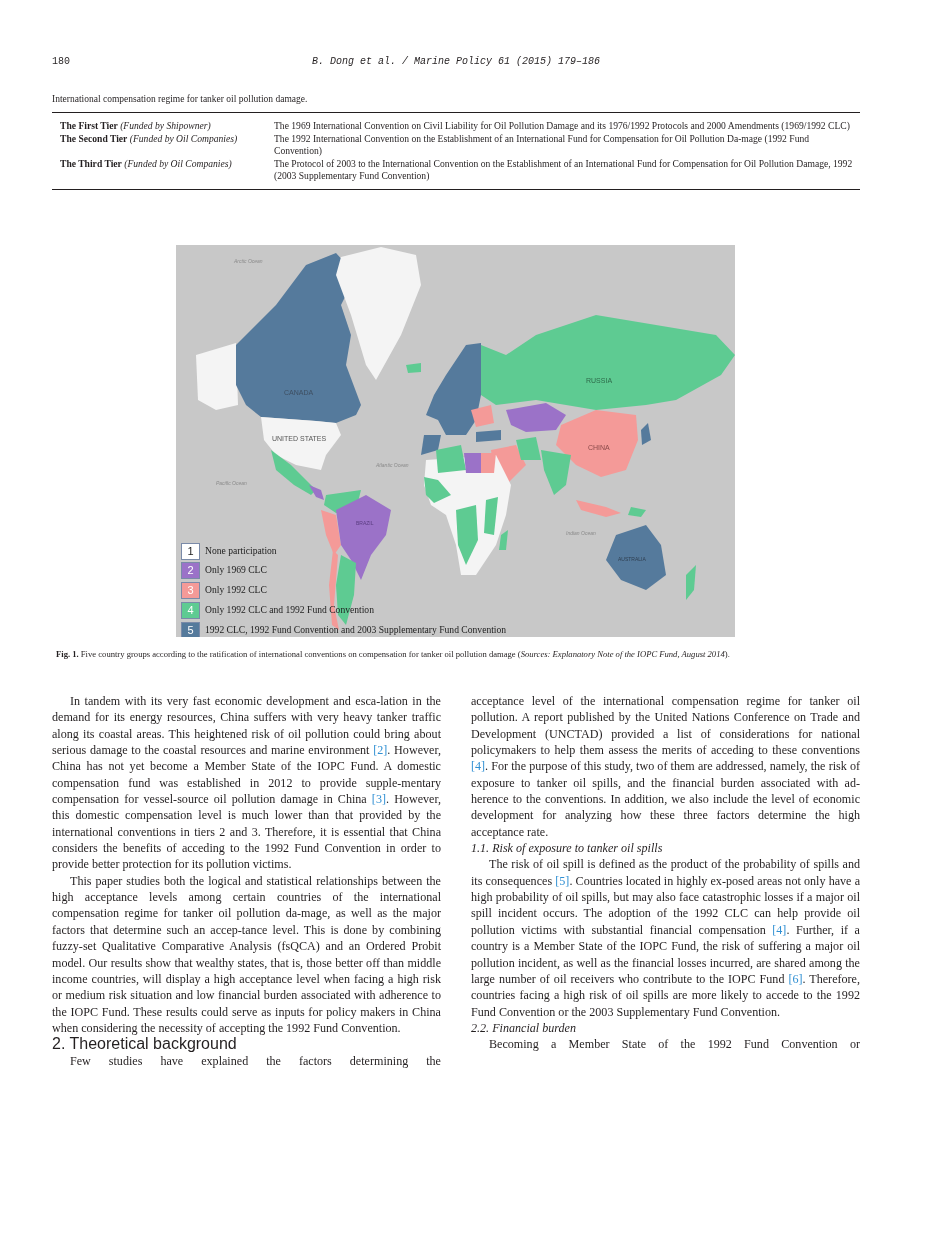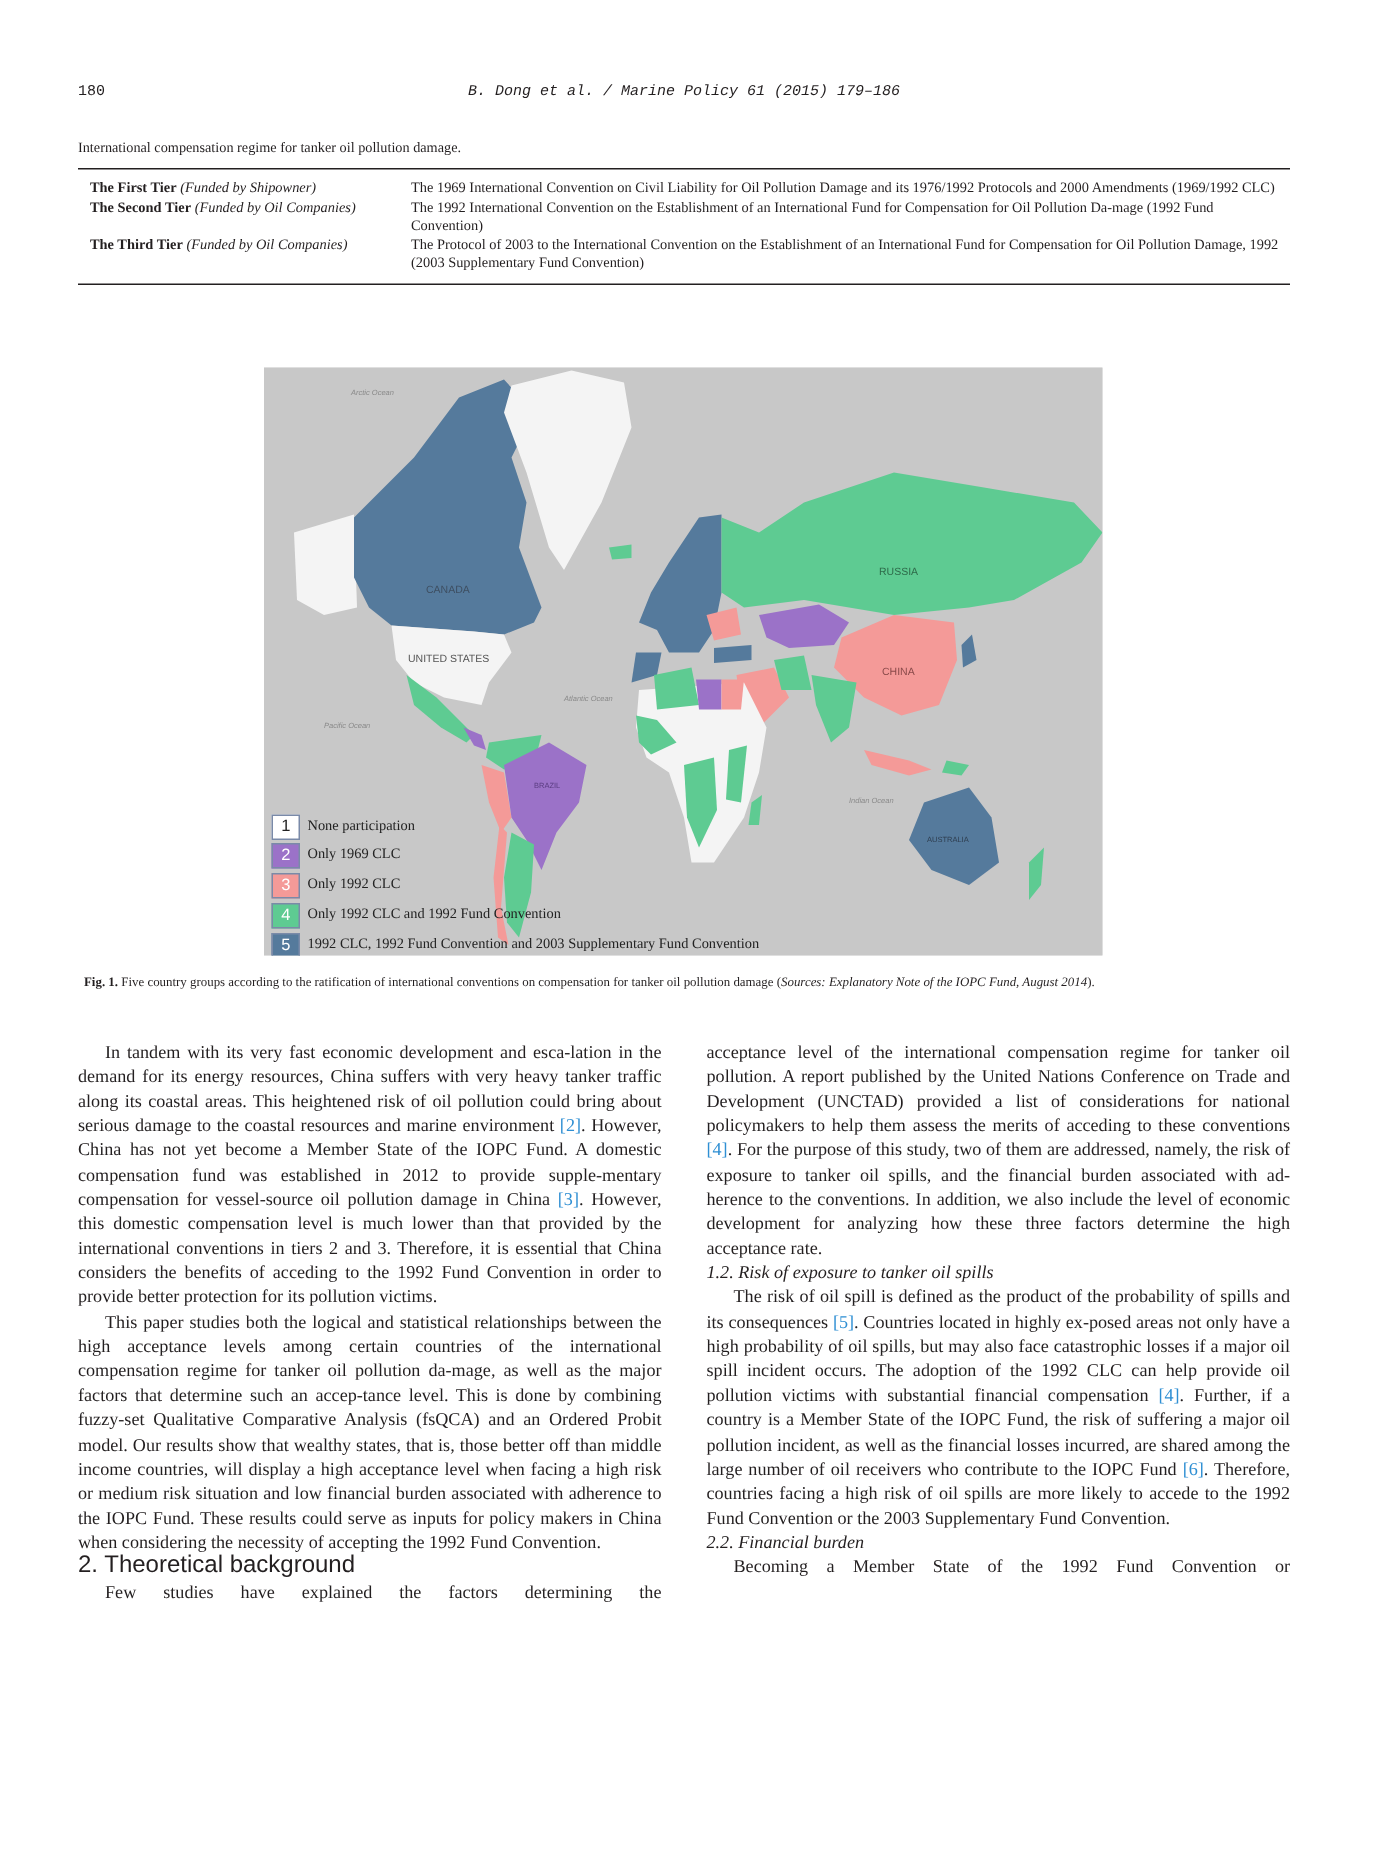--- a/index.html
+++ b/index.html
@@ -193,17 +193,17 @@
 
 <div class="col left">
   <p><span>In tandem with its very fast economic development and esca-lation in the demand for its energy resources, China suffers with very heavy tanker traffic along its coastal areas. This heightened risk of oil pollution could bring about serious damage to the coastal resources and marine environment </span><span class="cite">[2]</span><span>. However, China has not yet become a Member State of the IOPC Fund. A domestic compensation fund was established in 2012 to provide supple-mentary compensation for vessel-source oil pollution damage in China </span><span class="cite">[3]</span><span>. However, this domestic compensation level is much lower than that provided by the international conventions in tiers 2 and 3. Therefore, it is essential that China considers the benefits of acceding to the 1992 Fund Convention in order to provide better protection for its pollution victims.</span></p>
   <p>This paper studies both the logical and statistical relationships between the high acceptance levels among certain countries of the international compensation regime for tanker oil pollution da-mage, as well as the major factors that determine such an accep-tance level. This is done by combining fuzzy-set Qualitative Comparative Analysis (fsQCA) and an Ordered Probit model. Our results show that wealthy states, that is, those better off than middle income countries, will display a high acceptance level when facing a high risk or medium risk situation and low financial burden associated with adherence to the IOPC Fund. These results could serve as inputs for policy makers in China when considering the necessity of accepting the 1992 Fund Convention.</p>
   <p class="sec-head">2.  Theoretical background</p>
   <p style="text-align-last: justify; font-family: Liberation Serif, serif;">Few studies have explained the factors determining the</p>
 </div>
 
 <div class="col right">
   <p style="text-indent:0"><span>acceptance level of the international compensation regime for tanker oil pollution. A report published by the United Nations Conference on Trade and Development (UNCTAD) provided a list of considerations for national policymakers to help them assess the merits of acceding to these conventions </span><span class="cite">[4]</span><span>. For the purpose of this study, two of them are addressed, namely, the risk of exposure to tanker oil spills, and the financial burden associated with ad-herence to the conventions. In addition, we also include the level of economic development for analyzing how these three factors determine the high acceptance rate.</span></p>
-  <p class="subsec-head">1.2.  Risk of exposure to tanker oil spills</p>
+  <p class="subsec-head">1.1.  Risk of exposure to tanker oil spills</p>
   <p><span>The risk of oil spill is defined as the product of the probability of spills and its consequences </span><span class="cite">[5]</span><span>. Countries located in highly ex-posed areas not only have a high probability of oil spills, but may also face catastrophic losses if a major oil spill incident occurs. The adoption of the 1992 CLC can help provide oil pollution victims with substantial financial compensation </span><span class="cite">[4]</span><span>. Further, if a country is a Member State of the IOPC Fund, the risk of suffering a major oil pollution incident, as well as the financial losses incurred, are shared among the large number of oil receivers who contribute to the IOPC Fund </span><span class="cite">[6]</span><span>. Therefore, countries facing a high risk of oil spills are more likely to accede to the 1992 Fund Convention or the 2003 Supplementary Fund Convention.</span></p>
   <p class="subsec-head">2.2.  Financial burden</p>
   <p style="text-align-last: justify;">Becoming a Member State of the 1992 Fund Convention or</p>
 </div>
 
 </body></html>

